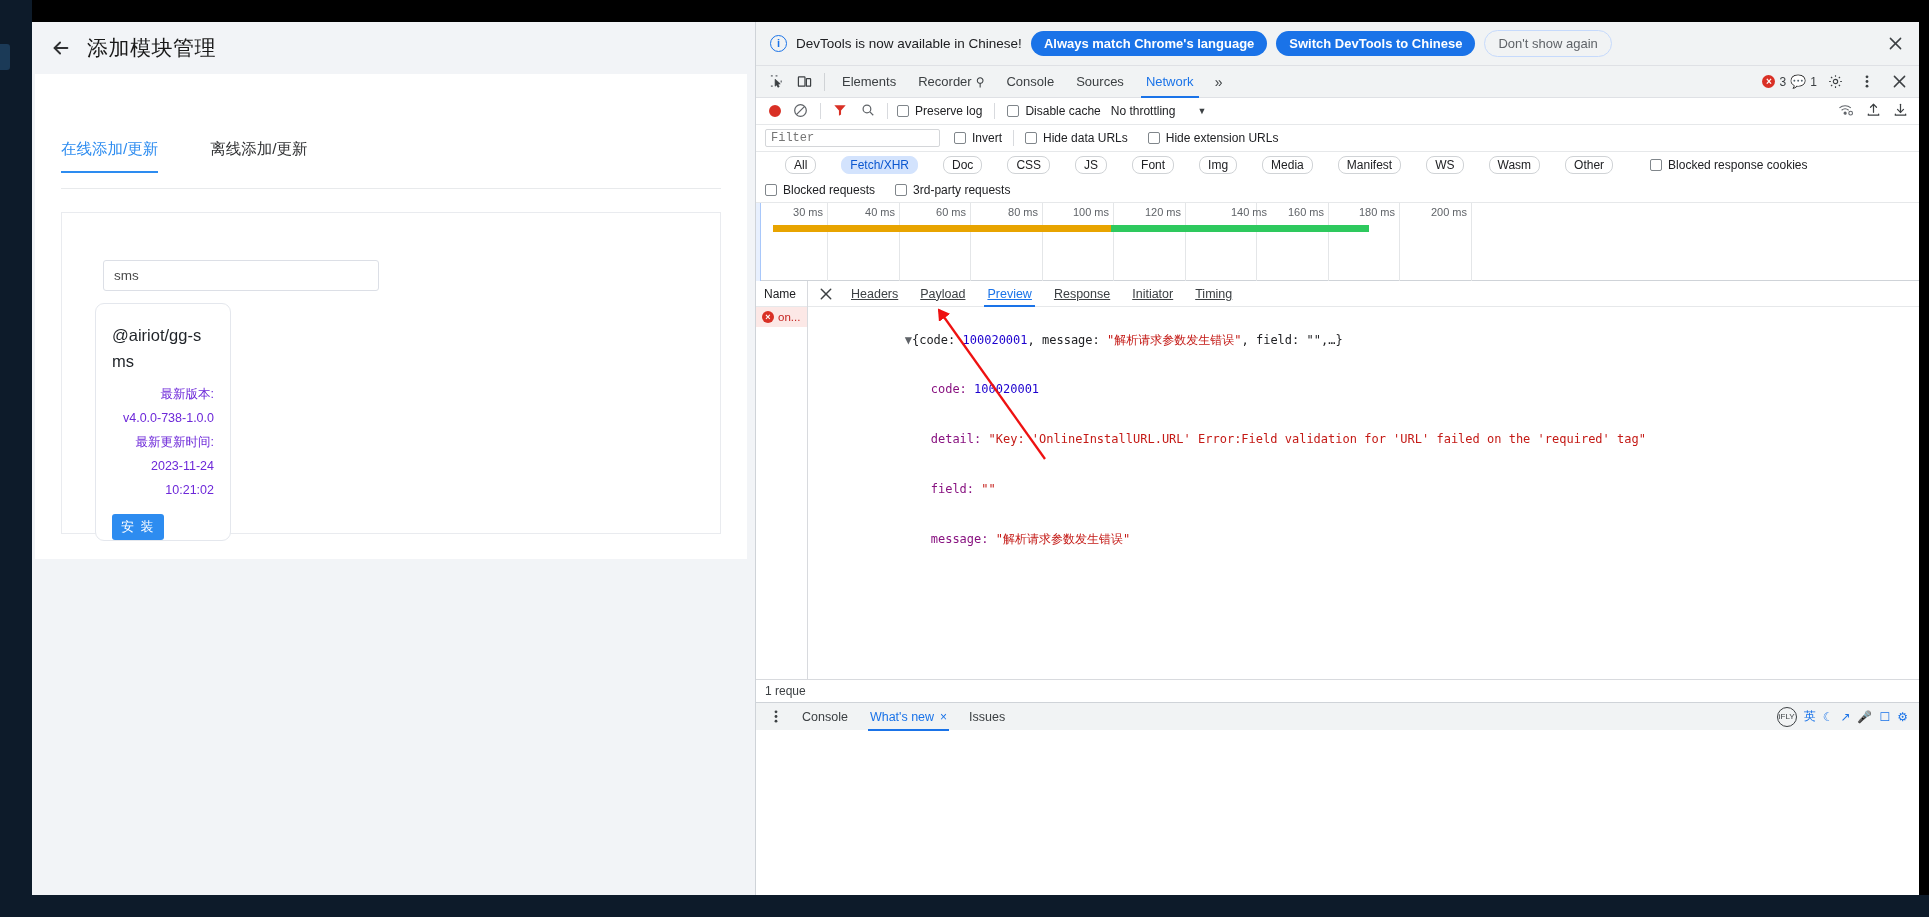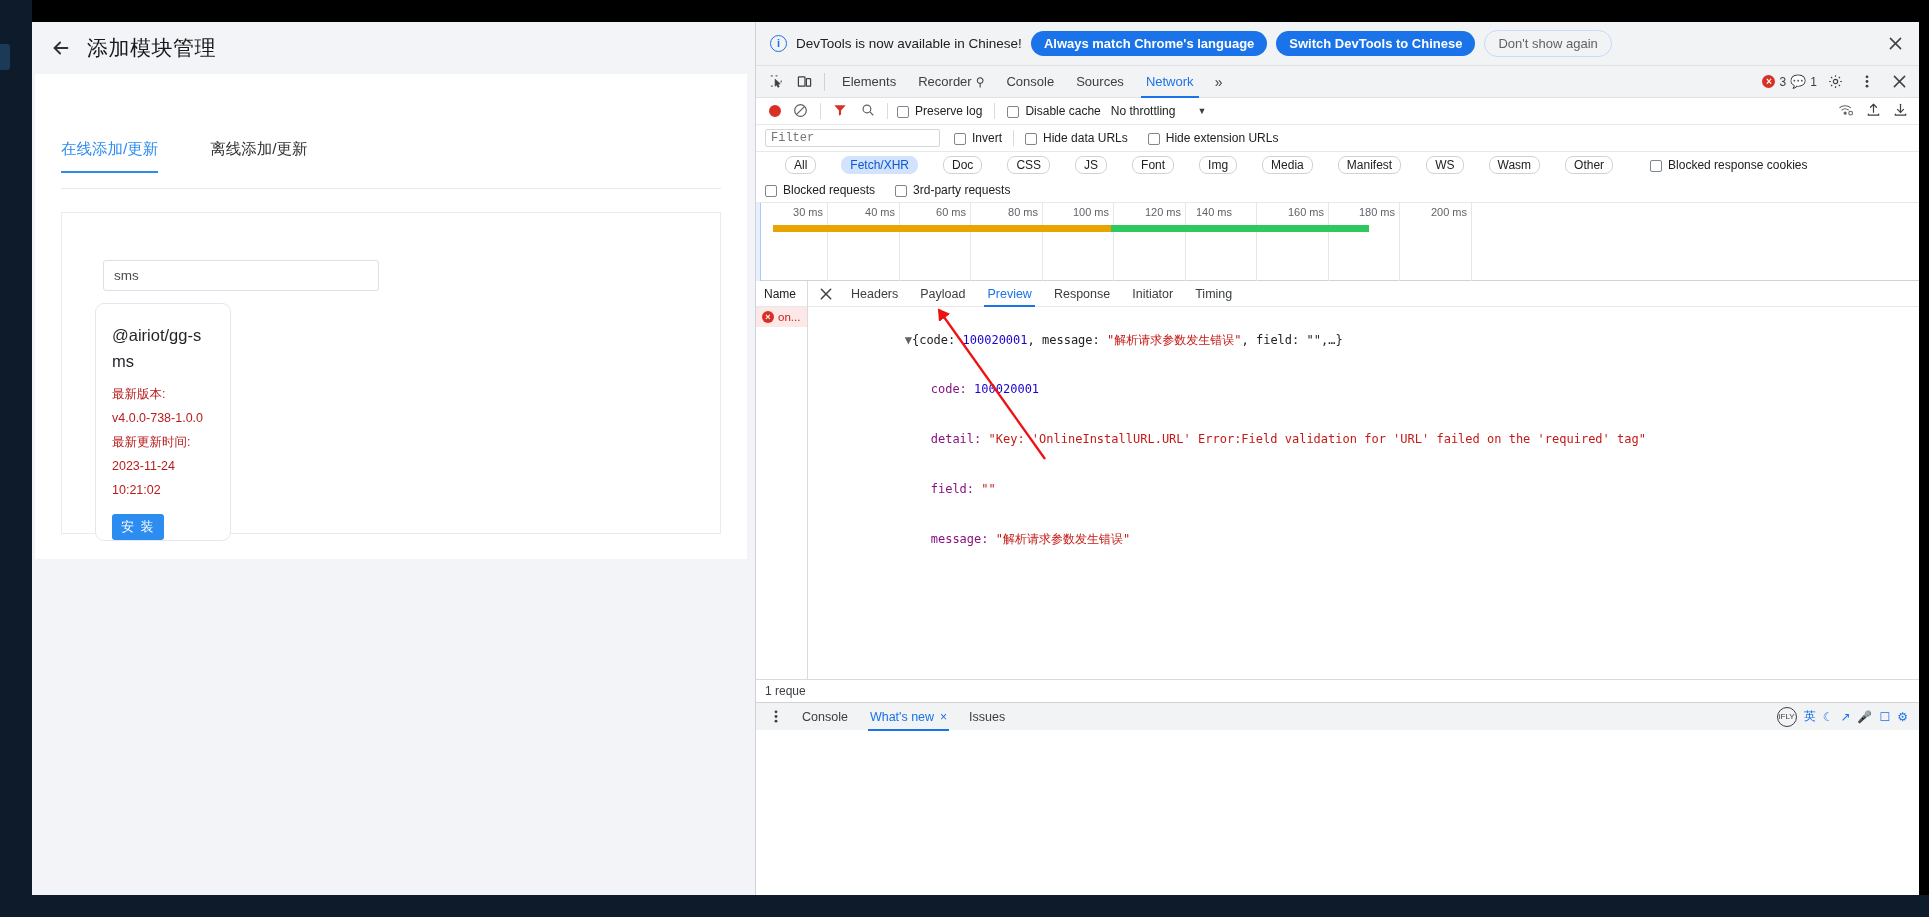--- a/index.html
+++ b/index.html
@@ -95,21 +95,21 @@
     position: absolute; left: 33px; top: 90px;
     width: 136px; height: 238px;
     border: 1px solid #e4e7ed; border-radius: 9px;
     background: #fff; padding: 18px 16px 0 16px;
   }
   .module-name {
     font-size: 16.5px; color: #1f2328; line-height: 26px; word-break: break-all;
     margin: 0 0 10px 0;
   }
   .module-meta {
-    font-size: 12.5px; color: #b91c1c; line-height: 20px; margin: 0 0 4px 0;
+    font-size: 12.5px; color: #6d28d9; line-height: 20px; margin: 0 0 4px 0; text-align: right;
   }
   .install-btn {
     display: inline-block; margin-top: 10px;
     background: #2d8cf0; color: #fff; font-size: 13px;
     padding: 4px 9px; border: none; border-radius: 3px; cursor: pointer;
     font-family: "Liberation Sans", sans-serif;
     letter-spacing: 1.5px;
   }
 
   
@@ -182,21 +182,21 @@
   }
   .record-dot {
     width: 12px; height: 12px; border-radius: 50%;
     border: 2px solid #d93025; background: #d93025; margin: 0 6px;
     cursor: pointer;
   }
   .clear-ico { width: 16px; height: 16px; margin: 0 6px; cursor: pointer; color: #5f6368; }
   .filter-ico { margin: 0 7px; cursor: pointer; }
   .search-ico { margin: 0 7px; cursor: pointer; color: #5f6368; }
   .vsep { width: 1px; height: 16px; background: #d8dade; margin: 0 5px; }
-  .chk { display: inline-flex; align-items: flex-end; gap: 6px; font-size: 12px; color: #202124; cursor: pointer; white-space: nowrap; }
+  .chk { display: inline-flex; align-items: center; gap: 6px; font-size: 12px; color: #202124; cursor: pointer; white-space: nowrap; }
   .chk .box {
     width: 12px; height: 12px; border: 1px solid #80868b; border-radius: 2px; background: #fff;
     flex: none;
   }
   .throttle { font-size: 12px; color: #202124; margin-left: 10px; cursor: pointer; }
   .caret { margin-left: 22px; font-size: 9px; color: #3c4043; cursor: pointer; }
   .tb-right { margin-left: auto; display: flex; align-items: center; gap: 12px; padding-right: 4px; }
 
   .dt-filterbar {
     height: 27px; display: flex; align-items: center; gap: 0;
@@ -261,21 +261,21 @@
     font-size: 9px; line-height: 12px; text-align: center; flex: none; font-weight: bold;
   }
 
   .detail-col { flex: 1; display: flex; flex-direction: column; min-width: 0; }
   .detail-tabs {
     height: 26px; display: flex; align-items: center;
     border-bottom: 1px solid #e6e8ea; background: #fff; padding-left: 4px;
   }
   .dtab {
     padding: 0 11px; height: 26px; line-height: 26px; font-size: 12.5px;
-    color: #3c4043; cursor: pointer; position: relative;
+    color: #3c4043; cursor: pointer; position: relative; text-decoration: underline;
   }
   .dtab.active { color: #1a73e8; }
   .dtab.active::after {
     content: ""; position: absolute; left: 8px; right: 8px; bottom: 0;
     height: 2px; background: #1a73e8;
   }
   .dtab-close {
     width: 24px; height: 24px; display: flex; align-items: center; justify-content: center;
     font-size: 14px; color: #3c4043; cursor: pointer; margin: 0 2px;
   }
@@ -567,21 +567,21 @@
       <div class="tickmark" style="left:572px;"></div>
       <div class="tickmark" style="left:643px;"></div>
       <div class="tickmark" style="left:715px;"></div>
 
       <div class="ticklabel" style="left:71px;">30 ms</div>
       <div class="ticklabel" style="left:143px;">40 ms</div>
       <div class="ticklabel" style="left:214px;">60 ms</div>
       <div class="ticklabel" style="left:286px;">80 ms</div>
       <div class="ticklabel" style="left:357px;">100 ms</div>
       <div class="ticklabel" style="left:429px;">120 ms</div>
-      <div class="ticklabel" style="left:480px;">140 ms</div>
+      <div class="ticklabel" style="left:515px;">140 ms</div>
       <div class="ticklabel" style="left:572px;">160 ms</div>
       <div class="ticklabel" style="left:643px;">180 ms</div>
       <div class="ticklabel" style="left:715px;">200 ms</div>
 
       <div class="band yellow" style="left:17px;width:338px;"></div>
       <div class="band green" style="left:355px;width:258px;"></div>
     </div>
 
     <div class="dt-splitter">
       <div class="name-col">

